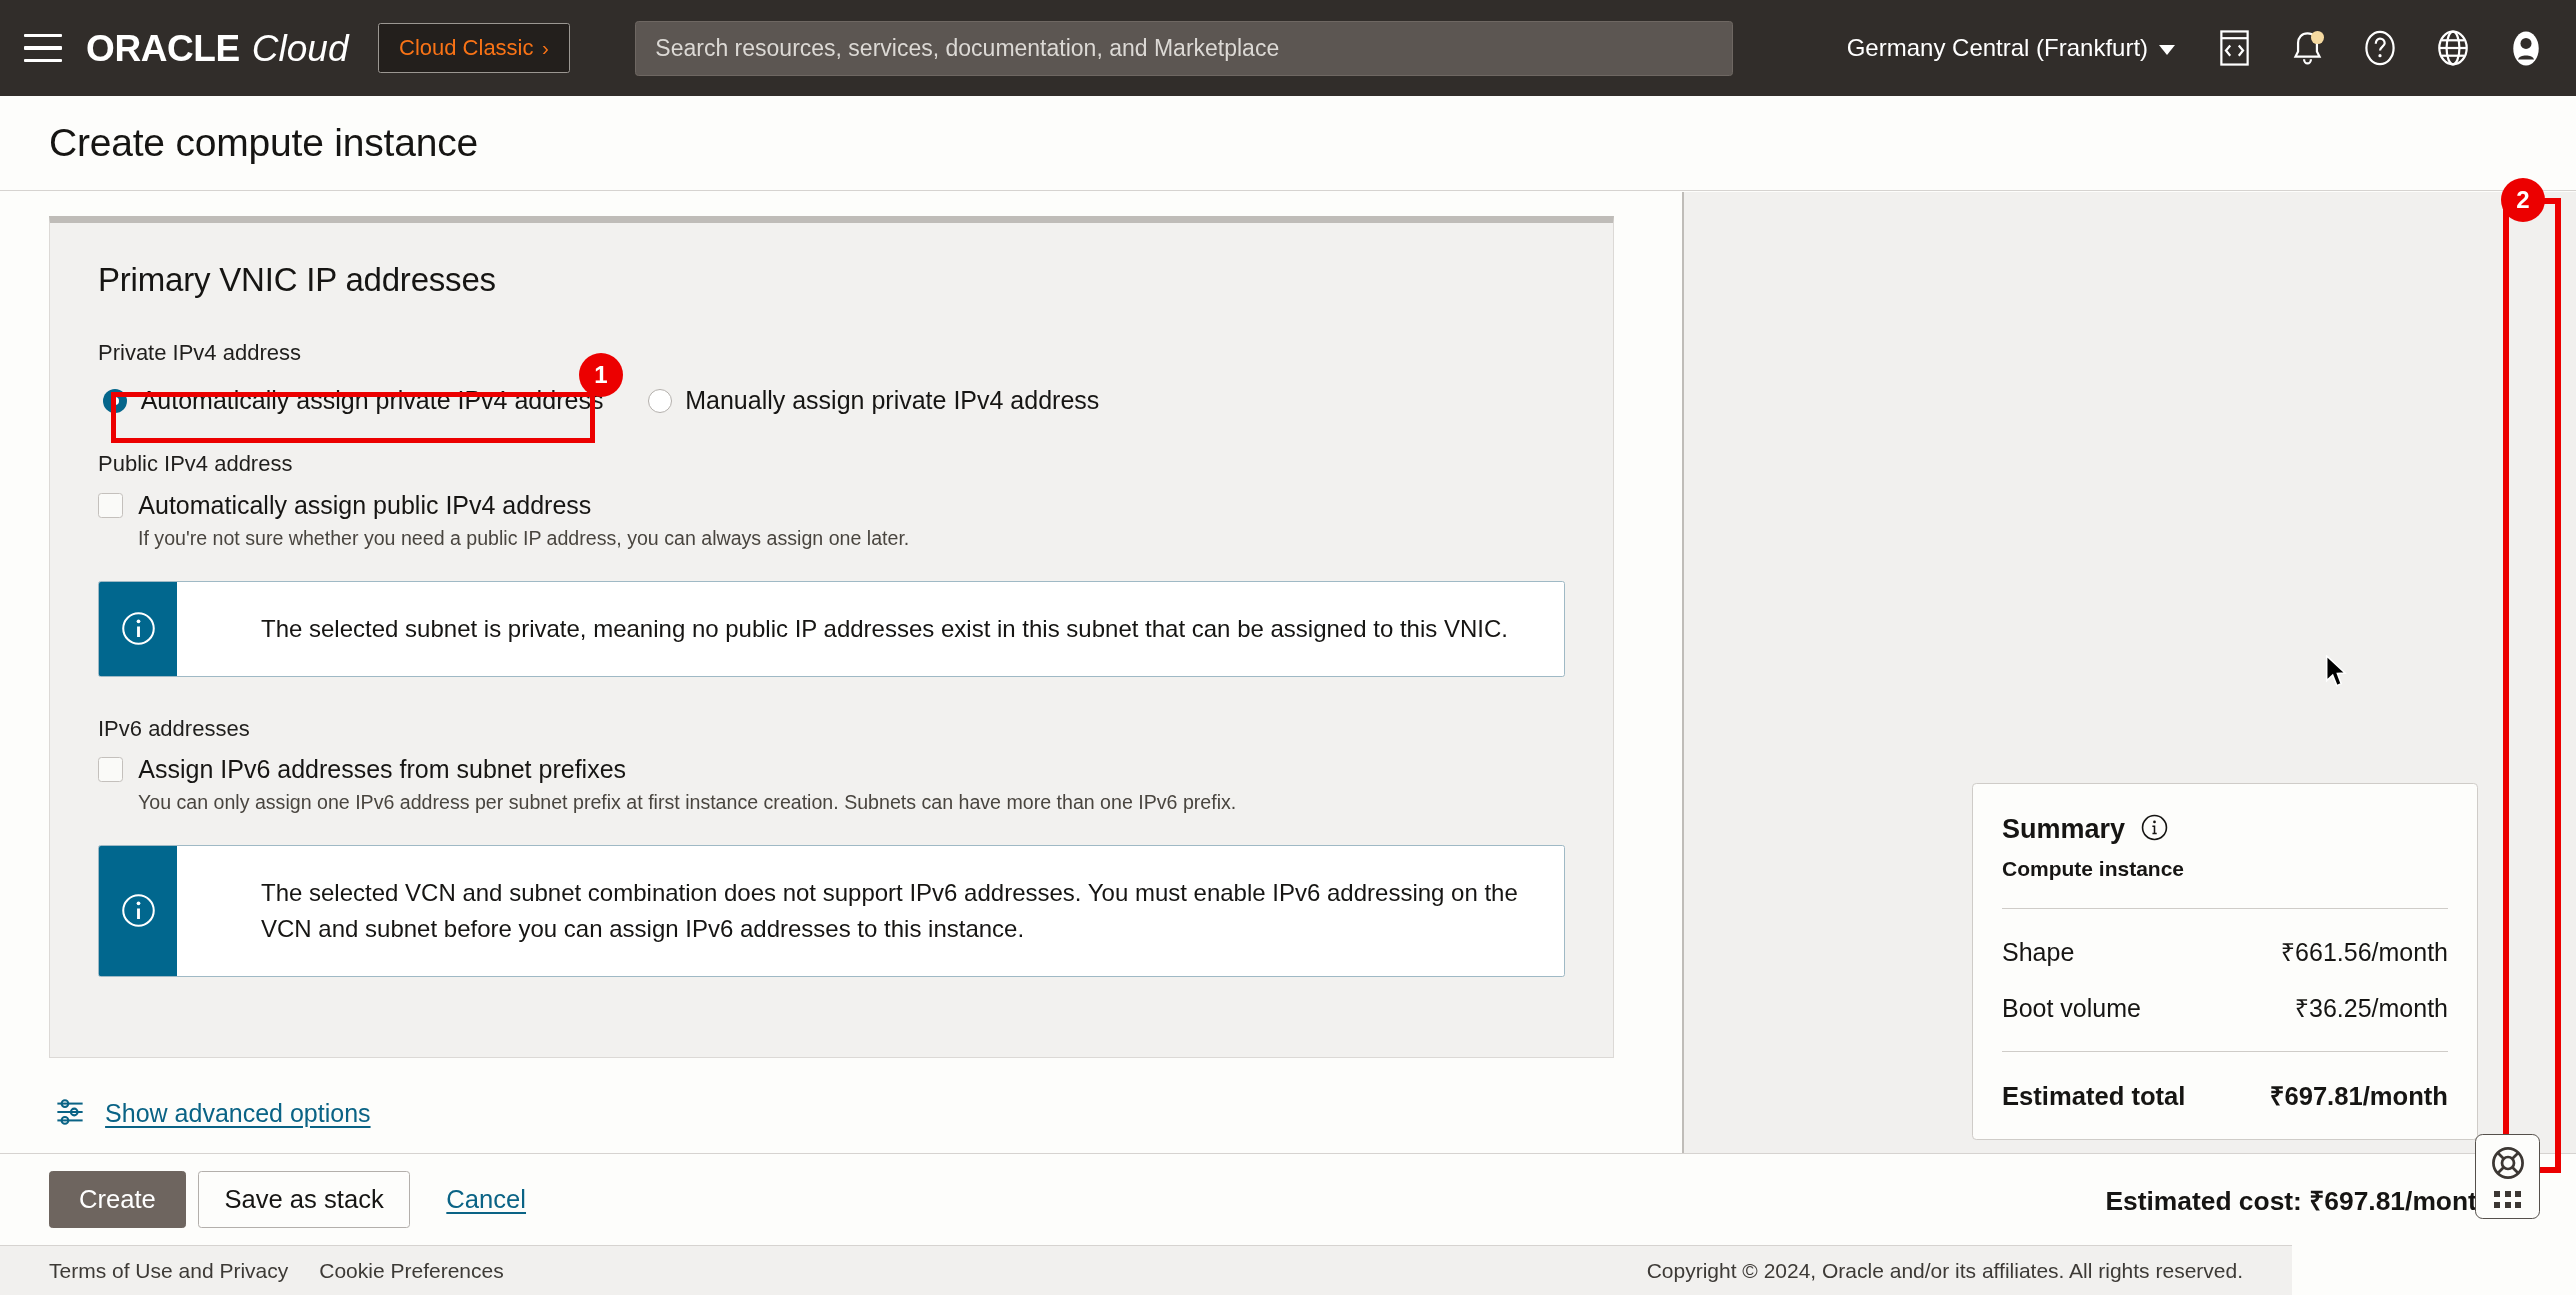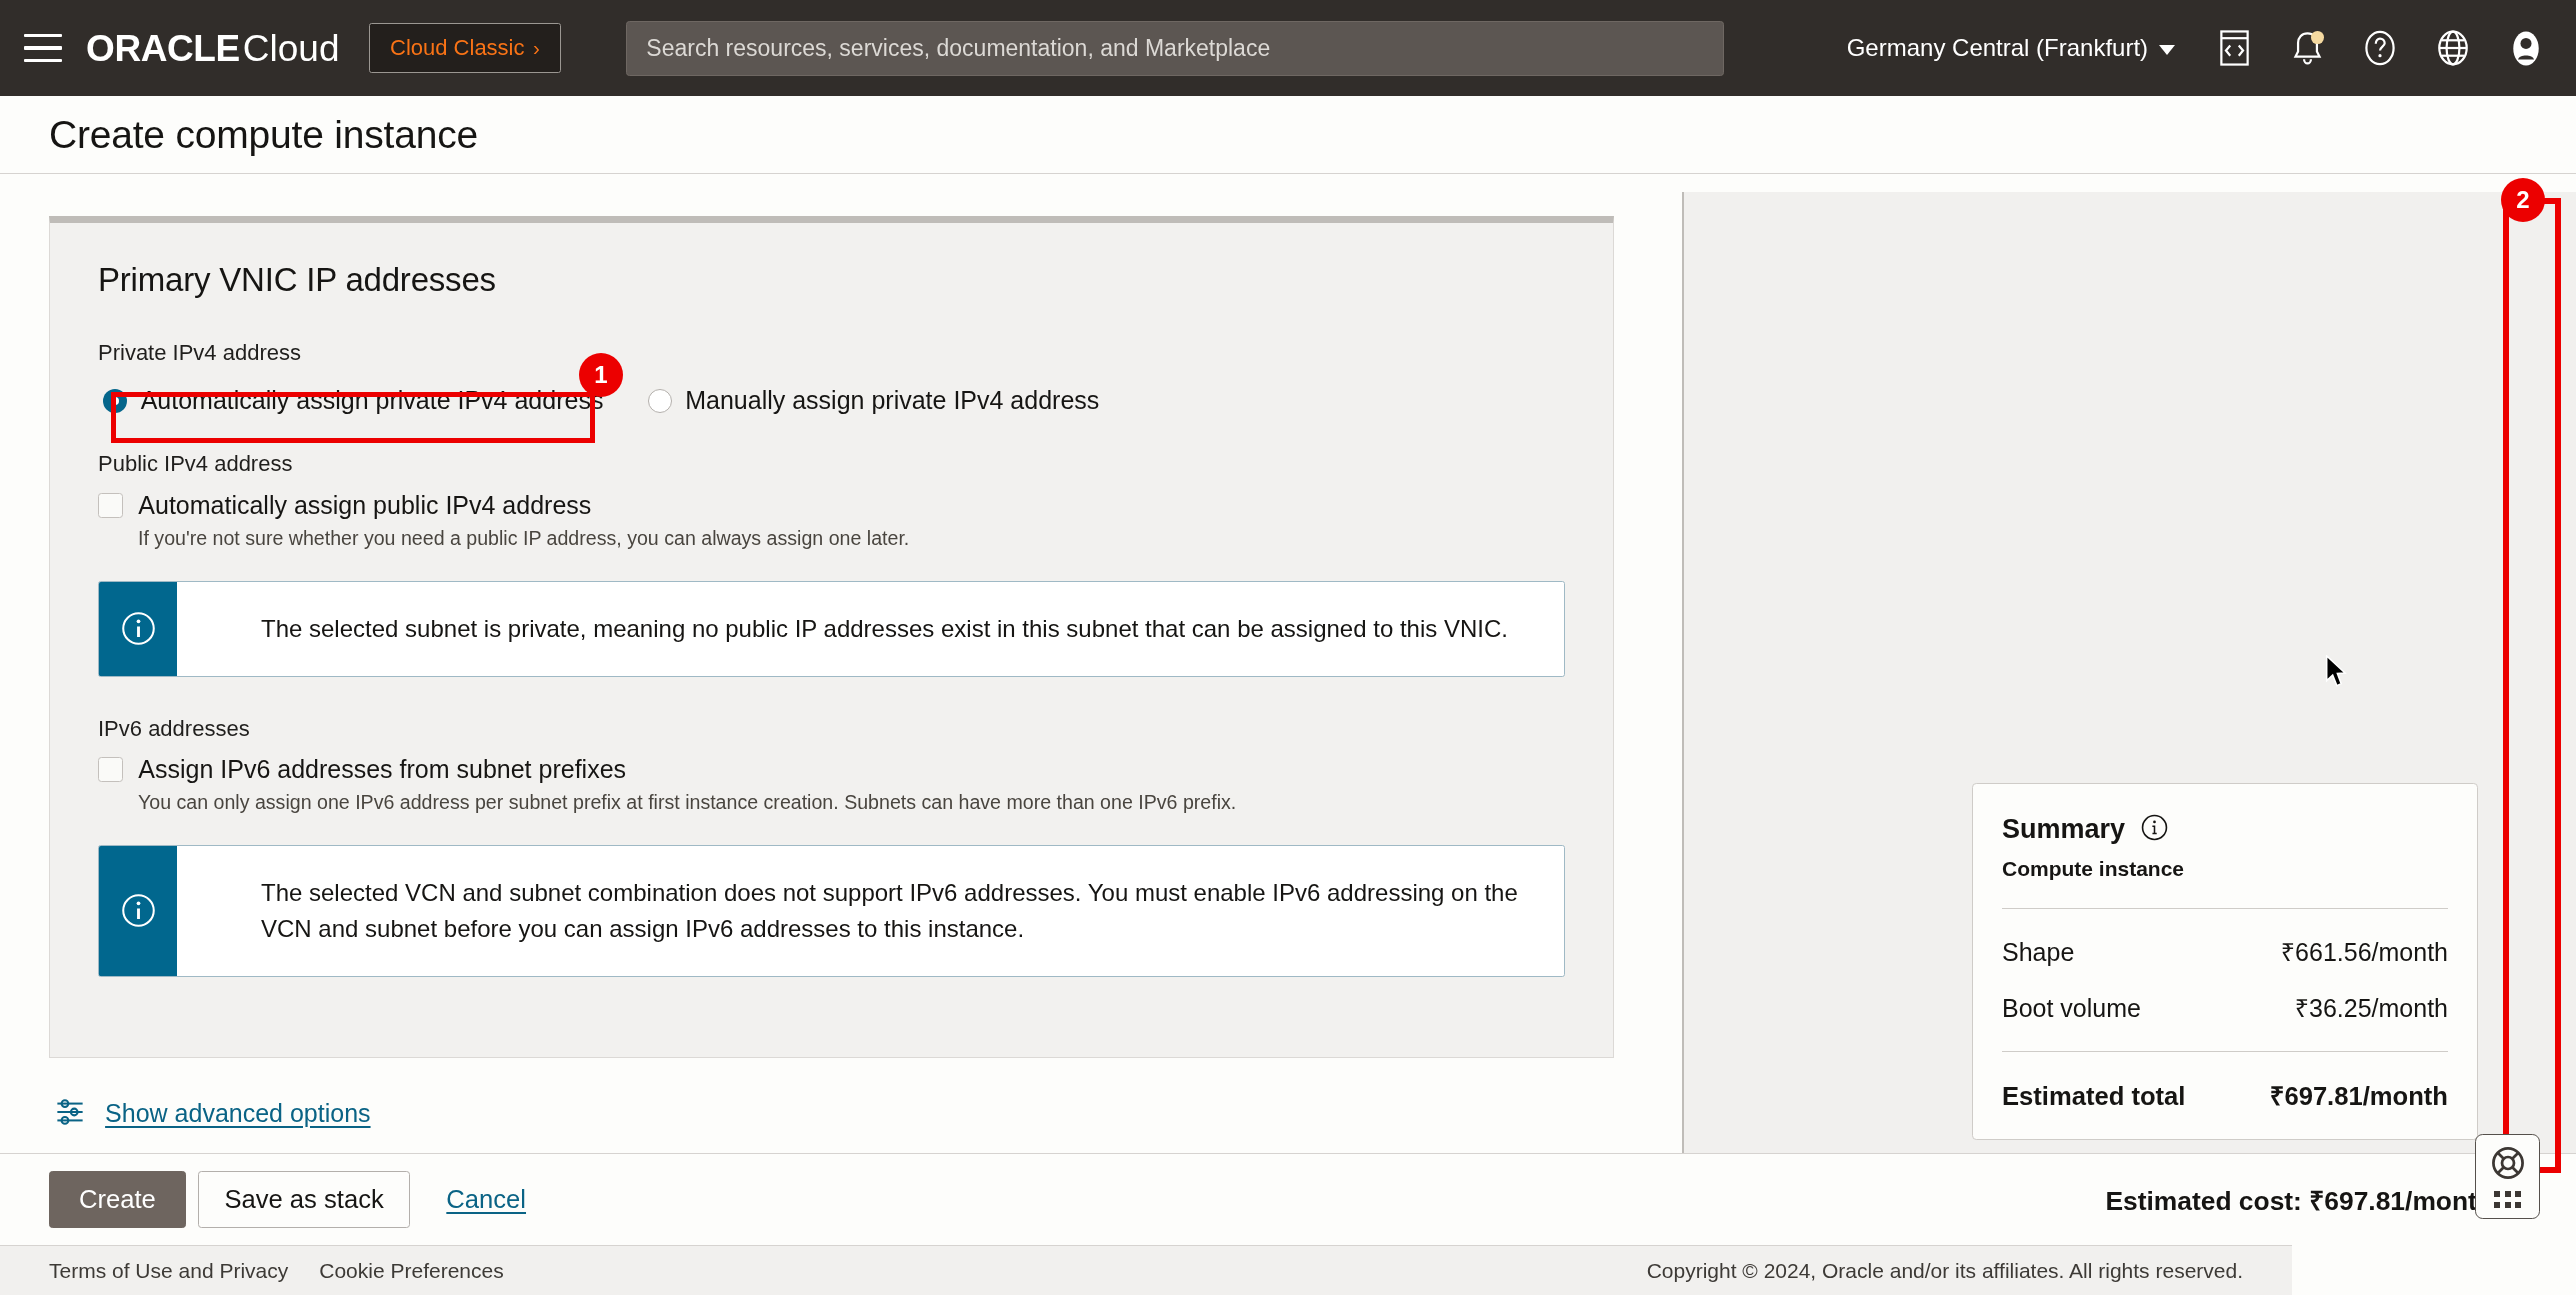--- a/index.html
+++ b/index.html
@@ -30,21 +30,21 @@
   .brand {
     display: flex; align-items: baseline;
     margin-right: 29px; flex: none; user-select: none;
   }
   .brand-oracle {
     font-size: 37px; font-weight: 700; color: #fff;
     letter-spacing: -0.4px; line-height: 1;
   }
   .brand-cloud {
     font-size: 37px; font-weight: 300; color: #fff;
-    margin-left: 3px; line-height: 1;
+    margin-left: 12px; line-height: 1; font-style: italic;
   }
 
   .classic-btn {
     border: 1.3px solid #9b9792;
     background: #231f1c;
     color: #f97316; font-size: 22px;
     padding: 11px 20.5px; border-radius: 2.6px;
     display: flex; align-items: center; gap: 8.5px;
     cursor: pointer; flex: none; white-space: nowrap;
   }
@@ -82,21 +82,21 @@
   .navicon svg { display: block; }
   .bell-dot {
     position: absolute; top: 3.4px; right: 4.3px;
     width: 12.8px; height: 12.8px; border-radius: 50%;
     background: #f5d9a0;
   }
 
   
   .pagetitle-bar {
     position: absolute; top: 96px; left: 0;
-    width: 2576px; height: 78px;
+    width: 2576px; height: 95px;
     background: #fdfdfb;
     display: flex; align-items: center;
     border-bottom: 0.9px solid #d6d3d0;
   }
   .pagetitle {
     font-size: 39px; font-weight: 400; color: #161513;
     padding-left: 49px; letter-spacing: -0.2px;
   }
 
   

